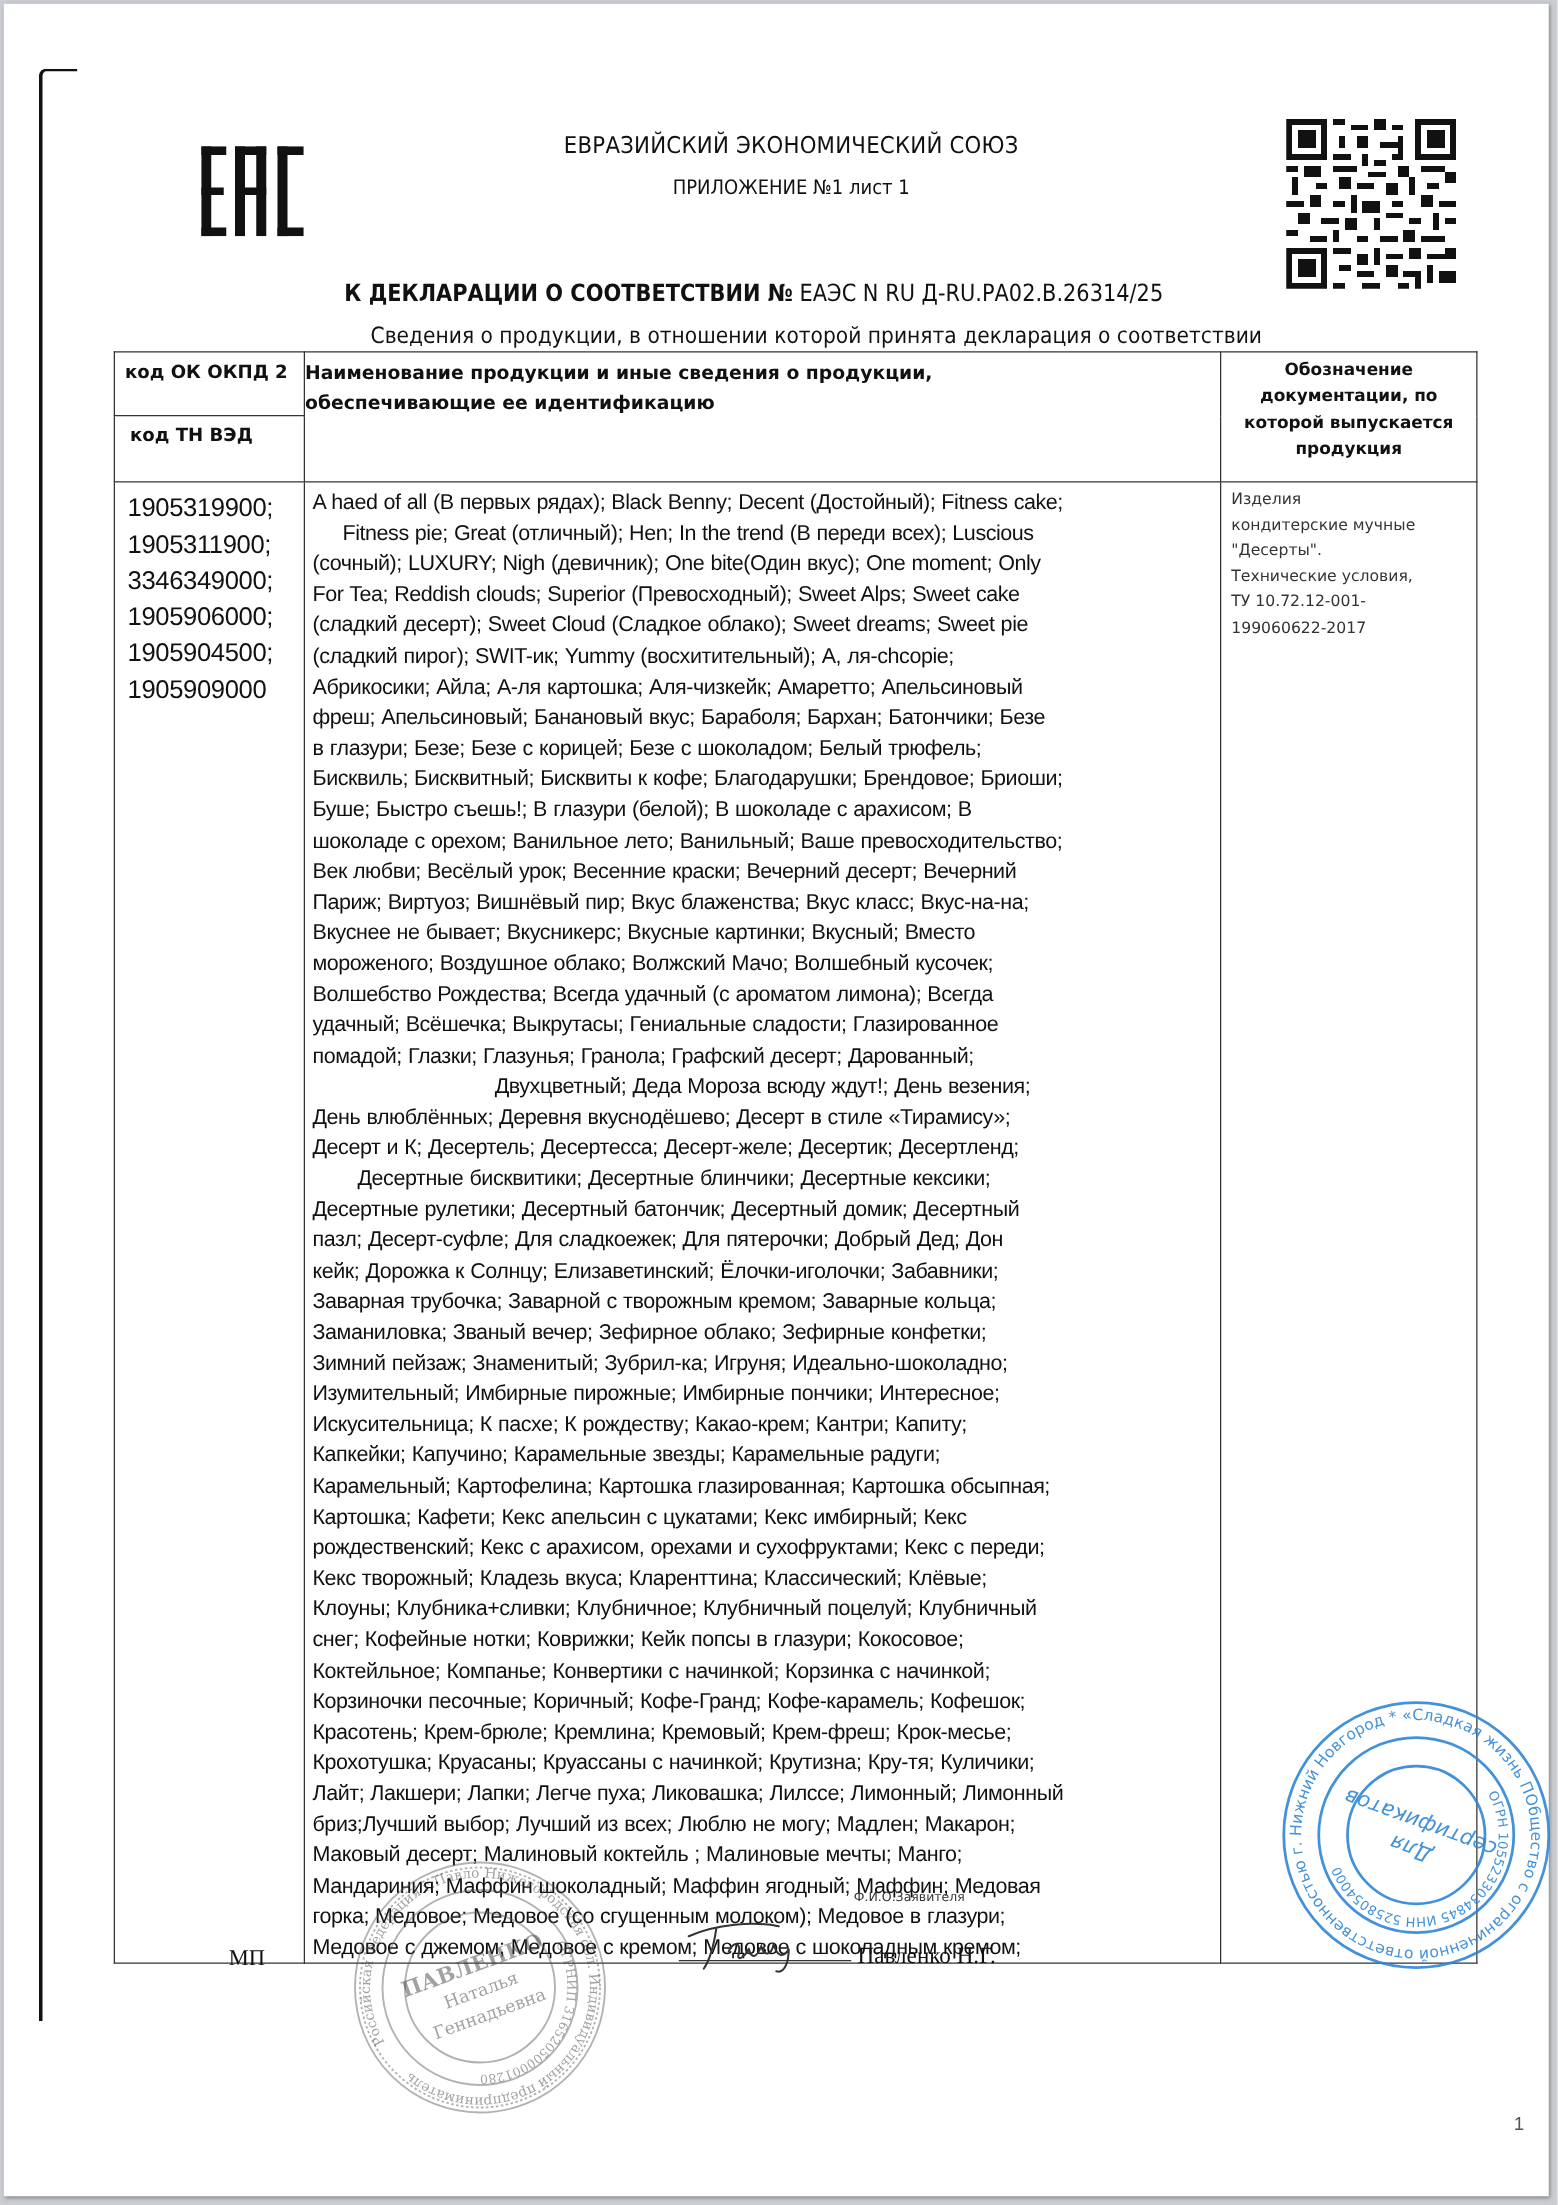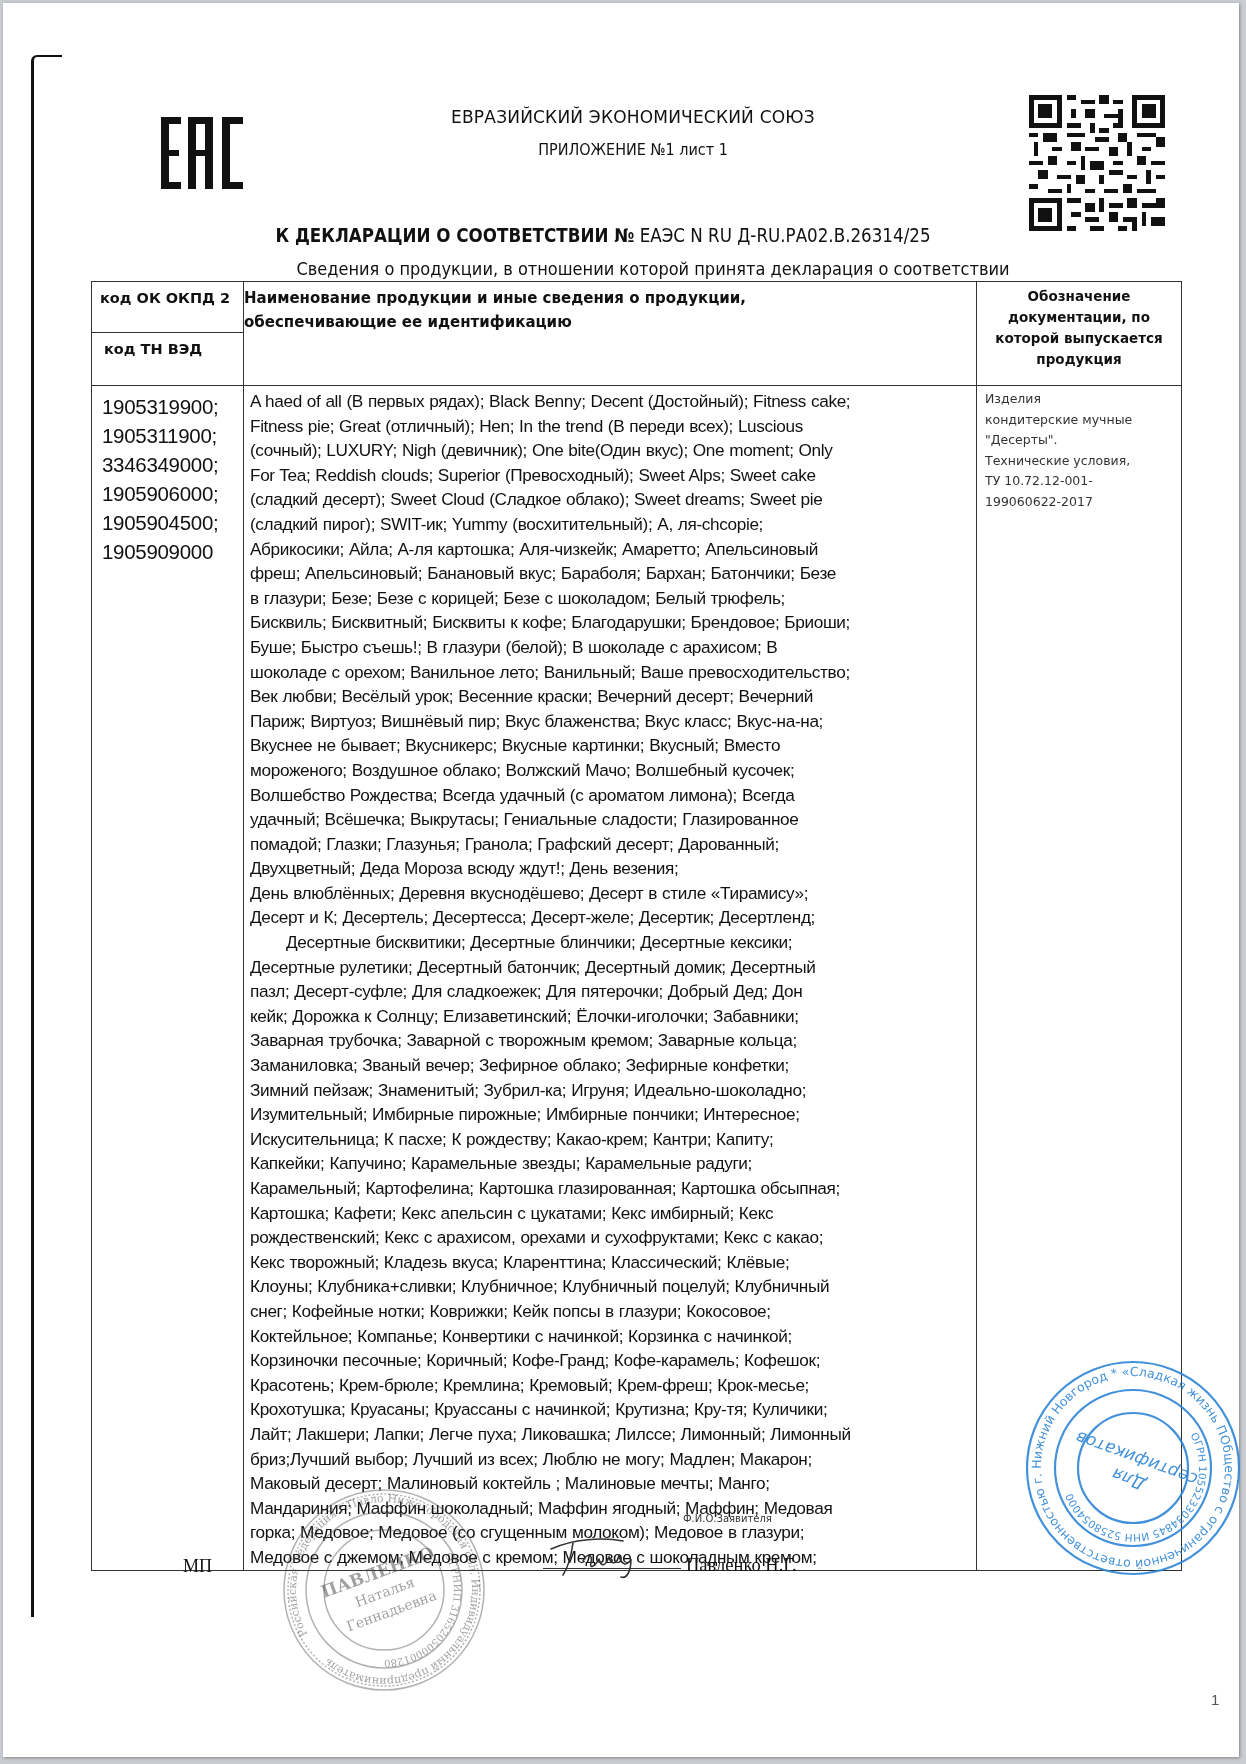--- a/index.html
+++ b/index.html
@@ -293,54 +293,54 @@
         <div>1905319900;</div>
         <div>1905311900;</div>
         <div>3346349000;</div>
         <div>1905906000;</div>
         <div>1905904500;</div>
         <div>1905909000</div>
       </td>
       <td class="names">
         <div id="name-lines">
               <div style="white-space: nowrap;">A haed of all (В первых рядах); Black Benny; Decent (Достойный); Fitness cake;</div>
-              <div style="white-space: nowrap;">Fitness pie; Great (отличный); Hen; In  the trend (В переди всех); Luscious</div>
+              <div style="white-space: nowrap; margin-left: 24px;">Fitness pie; Great (отличный); Hen; In  the trend (В переди всех); Luscious</div>
               <div style="white-space: nowrap;">(сочный); LUXURY; Nigh (девичник); One bite(Один вкус); One moment; Only</div>
               <div style="white-space: nowrap;">For Tea; Reddish clouds; Superior (Превосходный); Sweet Alps; Sweet cake</div>
               <div style="white-space: nowrap;">(сладкий десерт); Sweet Cloud (Сладкое облако); Sweet dreams; Sweet pie</div>
               <div style="white-space: nowrap;">(сладкий пирог); SWIT-ик; Yummy (восхитительный); А, ля-chcopie;</div>
               <div style="white-space: nowrap;">Абрикосики; Айла; А-ля картошка; Аля-чизкейк;  Амаретто; Апельсиновый</div>
               <div style="white-space: nowrap;">фреш; Апельсиновый; Банановый вкус; Бараболя;  Бархан;  Батончики; Безе</div>
               <div style="white-space: nowrap;">в глазури;  Безе; Безе с корицей; Безе с шоколадом; Белый трюфель;</div>
               <div style="white-space: nowrap;">Бисквиль; Бисквитный; Бисквиты к кофе; Благодарушки; Брендовое; Бриоши;</div>
               <div style="white-space: nowrap;">Буше; Быстро съешь!;  В глазури  (белой);  В шоколаде с арахисом; В</div>
               <div style="white-space: nowrap;">шоколаде с орехом; Ванильное лето; Ванильный; Ваше превосходительство;</div>
               <div style="white-space: nowrap;">Век любви; Весёлый урок;  Весенние краски;   Вечерний десерт;  Вечерний</div>
               <div style="white-space: nowrap;">Париж;  Виртуоз;  Вишнёвый пир; Вкус блаженства;  Вкус класс;  Вкус-на-на;</div>
               <div style="white-space: nowrap;">Вкуснее не бывает;  Вкусникерс;  Вкусные картинки;  Вкусный;  Вместо</div>
               <div style="white-space: nowrap;">мороженого;  Воздушное облако;  Волжский Мачо; Волшебный кусочек;</div>
               <div style="white-space: nowrap;">Волшебство Рождества; Всегда удачный (с ароматом лимона); Всегда</div>
               <div style="white-space: nowrap;">удачный;  Всёшечка;  Выкрутасы; Гениальные сладости;  Глазированное</div>
               <div style="white-space: nowrap;">помадой;  Глазки; Глазунья; Гранола;  Графский десерт;  Дарованный;</div>
-              <div style="white-space: nowrap;">Двухцветный;  Деда Мороза всюду ждут!;  День везения;</div>
+              <div style="white-space: nowrap; text-align: center;">Двухцветный;  Деда Мороза всюду ждут!;  День везения;</div>
               <div style="white-space: nowrap;">День влюблённых;  Деревня вкуснодёшево;  Десерт в стиле «Тирамису»;</div>
               <div style="white-space: nowrap;">Десерт и К;  Десертель;  Десертесса;  Десерт-желе;  Десертик;  Десертленд;</div>
               <div style="white-space: nowrap; margin-left: 36px;">Десертные бисквитики;  Десертные блинчики;  Десертные кексики;</div>
               <div style="white-space: nowrap;">Десертные рулетики;  Десертный батончик;  Десертный домик;  Десертный</div>
               <div style="white-space: nowrap;">пазл;  Десерт-суфле;  Для сладкоежек; Для пятерочки; Добрый Дед;  Дон</div>
               <div style="white-space: nowrap;">кейк; Дорожка к Солнцу;  Елизаветинский; Ёлочки-иголочки;  Забавники;</div>
               <div style="white-space: nowrap;">Заварная трубочка;  Заварной с творожным кремом;  Заварные кольца;</div>
               <div style="white-space: nowrap;">Заманиловка; Званый вечер;  Зефирное облако;  Зефирные конфетки;</div>
               <div style="white-space: nowrap;">Зимний пейзаж;  Знаменитый;  Зубрил-ка;  Игруня;  Идеально-шоколадно;</div>
               <div style="white-space: nowrap;">Изумительный; Имбирные пирожные;  Имбирные пончики;  Интересное;</div>
               <div style="white-space: nowrap;">Искусительница;  К пасхе;  К рождеству;  Какао-крем;  Кантри;  Капиту;</div>
               <div style="white-space: nowrap;">Капкейки;  Капучино;  Карамельные звезды; Карамельные радуги;</div>
               <div style="white-space: nowrap;">Карамельный;  Картофелина; Картошка глазированная;  Картошка обсыпная;</div>
               <div style="white-space: nowrap;">Картошка;  Кафети;  Кекс апельсин с цукатами;  Кекс имбирный;  Кекс</div>
-              <div style="white-space: nowrap;">рождественский; Кекс с арахисом, орехами и сухофруктами;  Кекс с какао;</div>
+              <div style="white-space: nowrap;">рождественский; Кекс с арахисом, орехами и сухофруктами;  Кекс с переди;</div>
               <div style="white-space: nowrap;">Кекс творожный;  Кладезь вкуса;  Кларенттина;  Классический;  Клёвые;</div>
               <div style="white-space: nowrap;">Клоуны;  Клубника+сливки;  Клубничное;  Клубничный поцелуй; Клубничный</div>
               <div style="white-space: nowrap;">снег; Кофейные нотки; Коврижки; Кейк попсы в глазури;  Кокосовое;</div>
               <div style="white-space: nowrap;">Коктейльное;  Компанье;  Конвертики с  начинкой;  Корзинка с начинкой;</div>
               <div style="white-space: nowrap;">Корзиночки песочные;  Коричный;  Кофе-Гранд;  Кофе-карамель;  Кофешок;</div>
               <div style="white-space: nowrap;">Красотень;  Крем-брюле;  Кремлина;  Кремовый;  Крем-фреш;  Крок-месье;</div>
               <div style="white-space: nowrap;">Крохотушка;  Круасаны;  Круассаны с начинкой;  Крутизна; Кру-тя; Куличики;</div>
               <div style="white-space: nowrap;">Лайт; Лакшери; Лапки; Легче пуха; Ликовашка; Лилссе; Лимонный; Лимонный</div>
               <div style="white-space: nowrap;">бриз;Лучший выбор; Лучший из всех; Люблю не могу; Мадлен; Макарон;</div>
               <div style="white-space: nowrap;">Маковый десерт; Малиновый коктейль ; Малиновые мечты;  Манго;</div>

